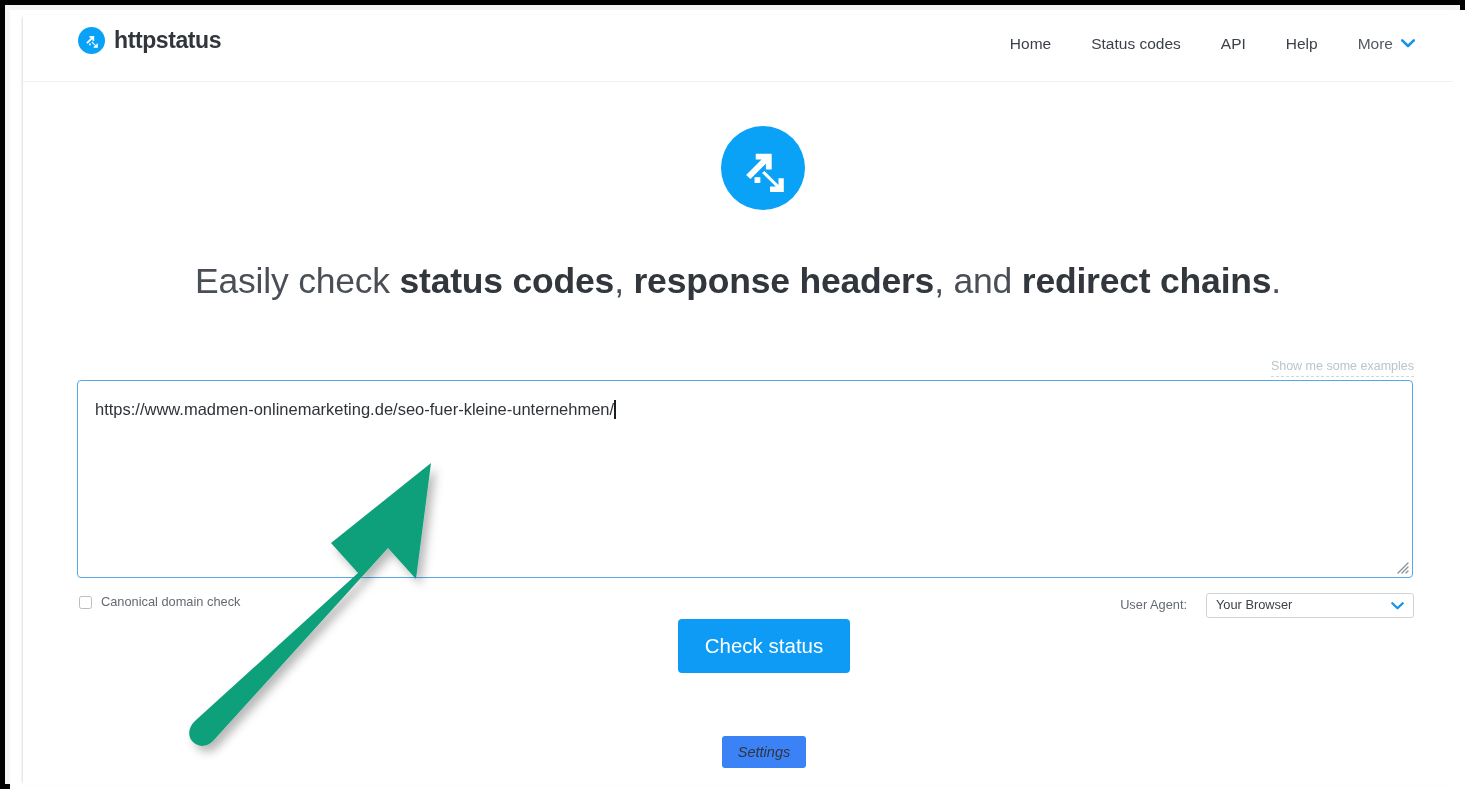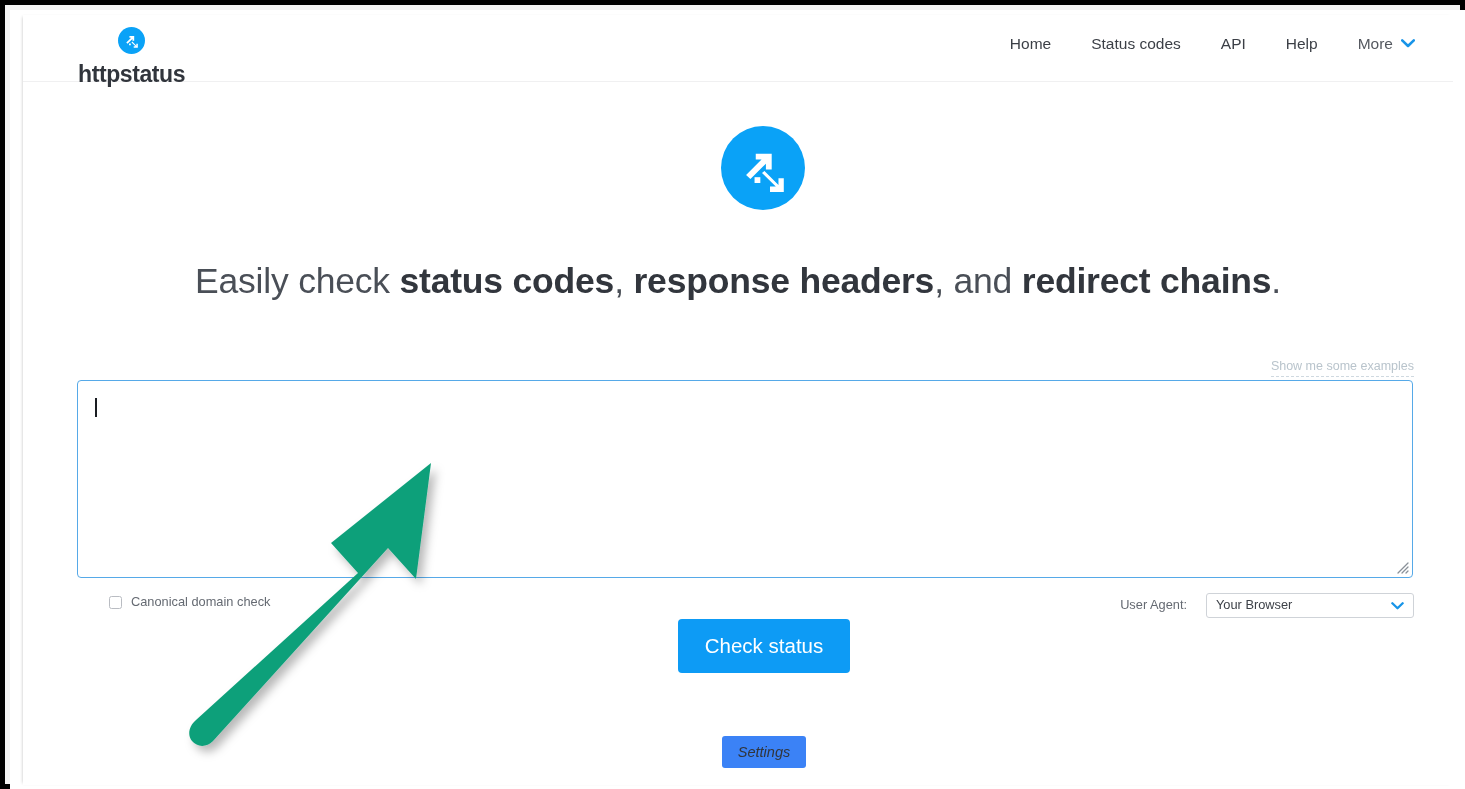--- a/index.html
+++ b/index.html
@@ -52,21 +52,20 @@
     box-sizing: border-box;
   }
   .brand {
     position: absolute;
     left: 55px;
     top: 12px;
     display: flex;
     align-items: center;
     gap: 9px;
     text-decoration: none;
-    flex-direction: column;
   }
   .brand-mark {
     width: 27px;
     height: 27px;
     border-radius: 50%;
     background: #0aa2f7;
     display: flex;
     align-items: center;
     justify-content: center;
     flex: none;
@@ -191,21 +190,20 @@
   .resize-grip svg { display: block; }
 
   
   .canonical-row {
     position: absolute;
     left: 56px;
     top: 581px;
     display: flex;
     align-items: center;
     gap: 9px;
-    margin-left: 30px;
   }
   .checkbox {
     width: 13px;
     height: 13px;
     box-sizing: border-box;
     border: 1.5px solid #b9bcc2;
     border-radius: 2.5px;
     background: #fff;
     flex: none;
   }
@@ -343,21 +341,21 @@
           <path d="M8.5 18.2 L8.5 15.8 L10.9 15.8 L10.9 18.2 Z" fill="#ffffff"></path>
           <path d="M12.6 13.2 L18.4 19.0 L18.4 16.2 L20.6 16.2 L20.6 21.9 L14.9 21.9 L14.9 19.7 L17.3 19.7 L11.6 14.1 Z" fill="#ffffff"></path>
         </svg>
       </div>
 
       <h1 class="headline"><span>Easily check </span><b>status codes</b><span>, </span><b>response headers</b><span>, and </span><b>redirect chains</b><span>.</span></h1>
 
       <a class="examples-link" href="#">Show me some examples</a>
 
       <div class="url-box">
-        <span class="caret-bar"></span>
+        <span class="url-text">https://www.madmen-onlinemarketing.de/seo-fuer-kleine-unternehmen/</span><span class="caret-bar"></span>
         <span class="resize-grip">
           <svg width="16" height="16" viewBox="0 0 16 16" aria-hidden="true">
             <path d="M15 5 L5 15 M15 9 L9 15 M15 13 L13 15" stroke="#8a9199" stroke-width="1.3" fill="none" stroke-linecap="round"></path>
           </svg>
         </span>
       </div>
 
       <label class="canonical-row">
         <span class="checkbox"></span>
         <span class="canonical-label">Canonical domain check</span>

